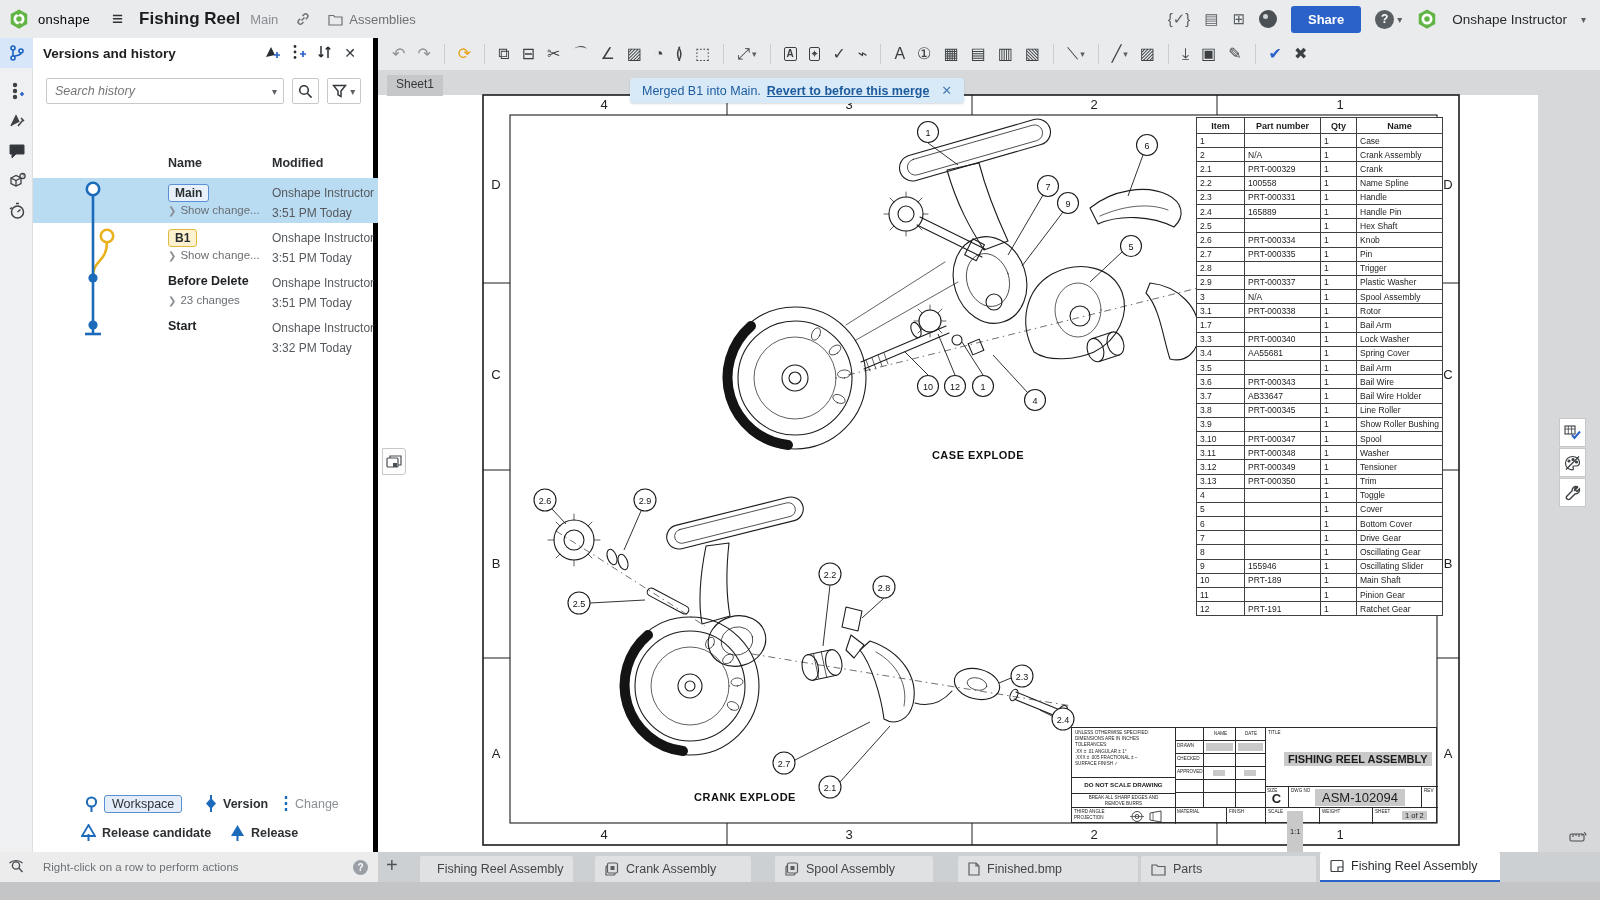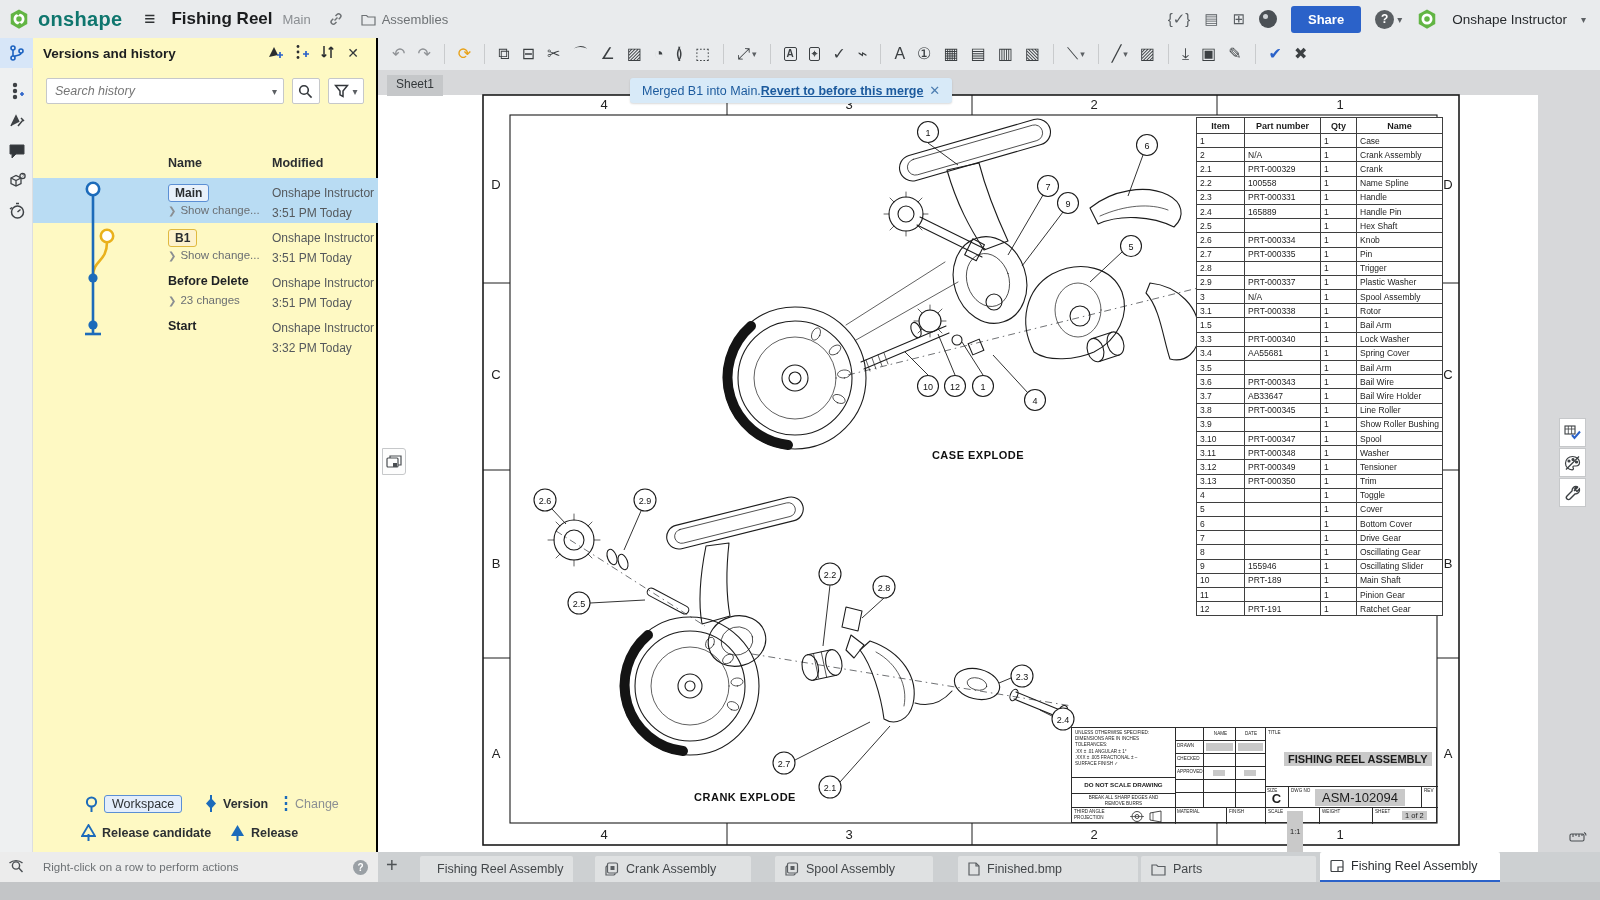--- a/index.html
+++ b/index.html
@@ -4,21 +4,21 @@
 <style>
   * { margin:0; padding:0; box-sizing:border-box; }
   html,body { width:1600px; height:900px; overflow:hidden; }
   body { font-family:"Liberation Sans", sans-serif; font-size:13px; color:#2b2e31; background:#e9ebed; }
   #app { position:relative; width:1600px; height:900px; }
 
   
   #topbar { position:absolute; left:0; top:0; width:1600px; height:38px; background:#e9ebed; display:flex; align-items:center; z-index:30; }
   .tb-left { display:flex; align-items:center; gap:8px; padding-left:8px; }
   .logo-hex { width:22px; height:22px; }
-  .logo-word { font-size:20px; color:#0f766e; letter-spacing:.3px;font-weight:bold; }
+  .logo-word { font-size:13px; color:#000000; letter-spacing:.3px; }
   .hamburger { font-size:19px; color:#2f3234; margin-left:14px; cursor:pointer; }
   .doc-title { font-size:17px; font-weight:bold; color:#1b1d1f; margin-left:8px; }
   .ws-name { font-size:13px; color:#8a8e92; margin-left:2px; }
   .crumb { display:flex; align-items:center; gap:6px; color:#6e7275; margin-left:10px; }
   .tb-right { position:absolute; right:0; top:0; height:38px; display:flex; align-items:center; gap:14px; padding-right:14px; }
   .tb-ic { color:#5f6putted368; font-size:15px; color:#595e62; cursor:pointer; }
   .share-btn { background:#2b62c9; color:#fff; border:none; border-radius:3px; font-size:13px; font-weight:bold; padding:6px 17px; cursor:pointer; font-family:inherit; }
   .help-circle { width:19px; height:19px; border-radius:50%; background:#595e62; color:#fff; font-size:12px; font-weight:bold; display:flex; align-items:center; justify-content:center; }
   .caret { font-size:10px; color:#5c6064; }
   .user-name { font-size:13.5px; color:#26292c; }
@@ -27,21 +27,21 @@
 
   
   #rail { position:absolute; left:0; top:38px; width:33px; height:814px; background:#eef0f1; border-right:1px solid #dcdee0; z-index:25; }
   .rail-btn { width:33px; height:30px; display:flex; align-items:center; justify-content:center; color:#3e4246; cursor:pointer; }
   .rail-btn.active { background:#d7e6f8; }
   .rail-btn svg { stroke:#3e4246; }
   .rail-btn.active svg { stroke:#1c62c0; }
   #rail-bottom { position:absolute; left:0; top:852px; width:33px; height:30px; background:#ececec; display:flex; align-items:center; justify-content:center; z-index:26; }
 
   
-  #panel { position:absolute; left:33px; top:38px; width:345px; height:814px; background:#fef9c3; border-right:2px solid #000000; z-index:20; }
+  #panel { position:absolute; left:33px; top:38px; width:345px; height:814px; background:#ffffff; border-right:5px solid #000000; z-index:20; }
   .panel-head { height:30px; display:flex; align-items:center; padding:0 10px; }
   .panel-title { font-size:13.5px; font-weight:bold; color:#1c1e20; flex:1; }
   .ph-ic { width:26px; text-align:center; cursor:pointer; color:#33383c; font-size:14px; }
   .search-row { display:flex; align-items:center; gap:8px; padding:10px 12px 6px 13px; }
   .search-box { position:relative; width:238px; }
   .search-box input { width:238px; height:26px; border:1px solid #c6c8ca; border-radius:2px; padding:0 22px 0 8px; font-style:italic; font-size:12.5px; color:#555; font-family:inherit; }
   .search-box .caret { position:absolute; right:7px; top:8px; }
   .sq-btn { height:26px; border:1px solid #c6c8ca; background:#fff; border-radius:2px; display:flex; align-items:center; justify-content:center; gap:3px; cursor:pointer; }
   .cols { position:absolute; left:0; top:118px; width:345px; height:22px; }
   .cols .c1 { position:absolute; left:135px; font-weight:bold; font-size:12.5px; }
@@ -85,21 +85,21 @@
   .la { fill:none; stroke:#1c1c1c; stroke-width:1.1; stroke-linejoin:round; stroke-linecap:round; }
   .thin { stroke-width:0.7; }
   .cl { fill:none; stroke:#4a4d50; stroke-width:0.8; stroke-dasharray:7 4 1.5 4; }
   .band { fill:none; stroke:#141414; stroke-width:10; }
   .zone { font-size:13px; fill:#222; font-family:"Liberation Sans",sans-serif; }
   .view-label { font-size:11px; font-weight:bold; fill:#111; letter-spacing:.5px; font-family:"Liberation Sans",sans-serif; }
   .balloon-c { fill:#fff; stroke:#1c1c1c; stroke-width:1.1; }
   .balloon-t { font-size:9px; fill:#111; text-anchor:middle; font-family:"Liberation Sans",sans-serif; }
 
   
-  #banner { position:absolute; left:252px; top:8px; height:25px; background:#d8eaf8; border-radius:3px; display:flex; align-items:center; gap:0; padding:2px 12px; color:#1c5a9d; font-size:12.5px; z-index:15; box-shadow:0 1px 2px rgba(0,0,0,.15); }
+  #banner { position:absolute; left:252px; top:8px; height:25px; background:#d8eaf8; border-radius:3px; display:flex; align-items:center; gap:6px; padding:2px 12px; color:#1c5a9d; font-size:12.5px; z-index:15; box-shadow:0 1px 2px rgba(0,0,0,.15); }
   #banner .action { font-weight:bold; text-decoration:underline; cursor:pointer; }
   #banner .close { color:#4c7db0; font-size:13px; margin-left:6px; cursor:pointer; }
 
   
   #parts-wrap { position:absolute; left:818px; top:47px; z-index:12; }
   #parts { border-collapse:collapse; table-layout:fixed; background:#fff; }
   #parts th, #parts td { border:1px solid #3f3f3f; font-size:8.5px; padding:0 3px; height:14.2px; overflow:hidden; white-space:nowrap; color:#1c1c1c; }
   #parts th { font-size:9px; height:16px; text-align:center; }
   #parts td { text-align:left; }
 
@@ -787,21 +787,21 @@
               <td>1</td>
               <td>Spool Assembly</td>
             </tr>
             <tr>
               <td>3.1</td>
               <td>PRT-000338</td>
               <td>1</td>
               <td>Rotor</td>
             </tr>
             <tr>
-              <td>1.5</td>
+              <td>1.7</td>
               <td></td>
               <td>1</td>
               <td>Bail Arm</td>
             </tr>
             <tr>
               <td>3.3</td>
               <td>PRT-000340</td>
               <td>1</td>
               <td>Lock Washer</td>
             </tr>

